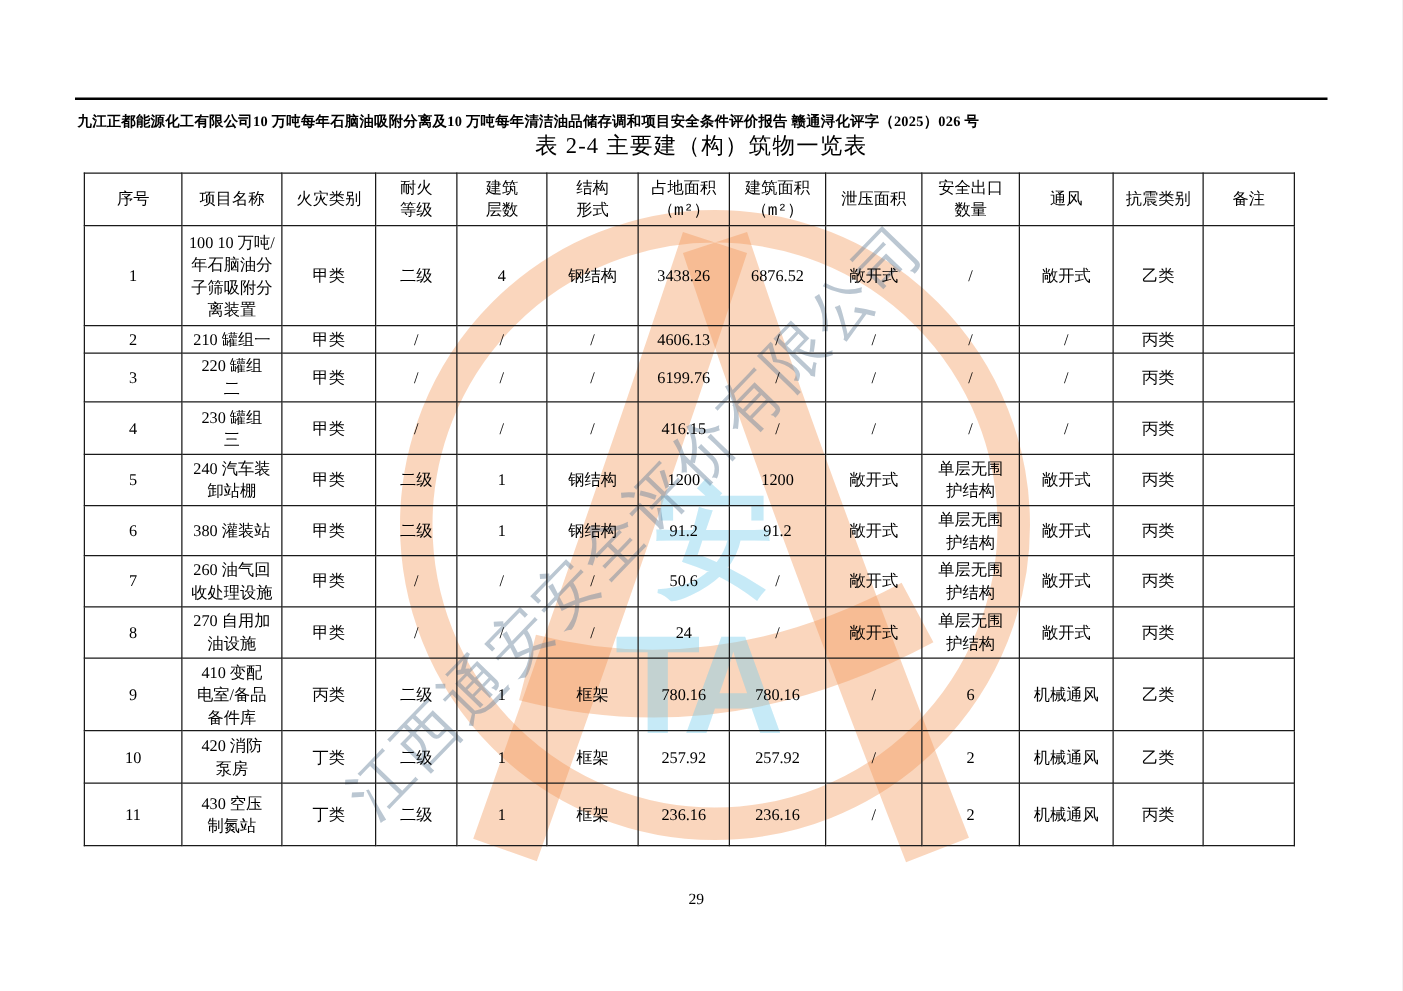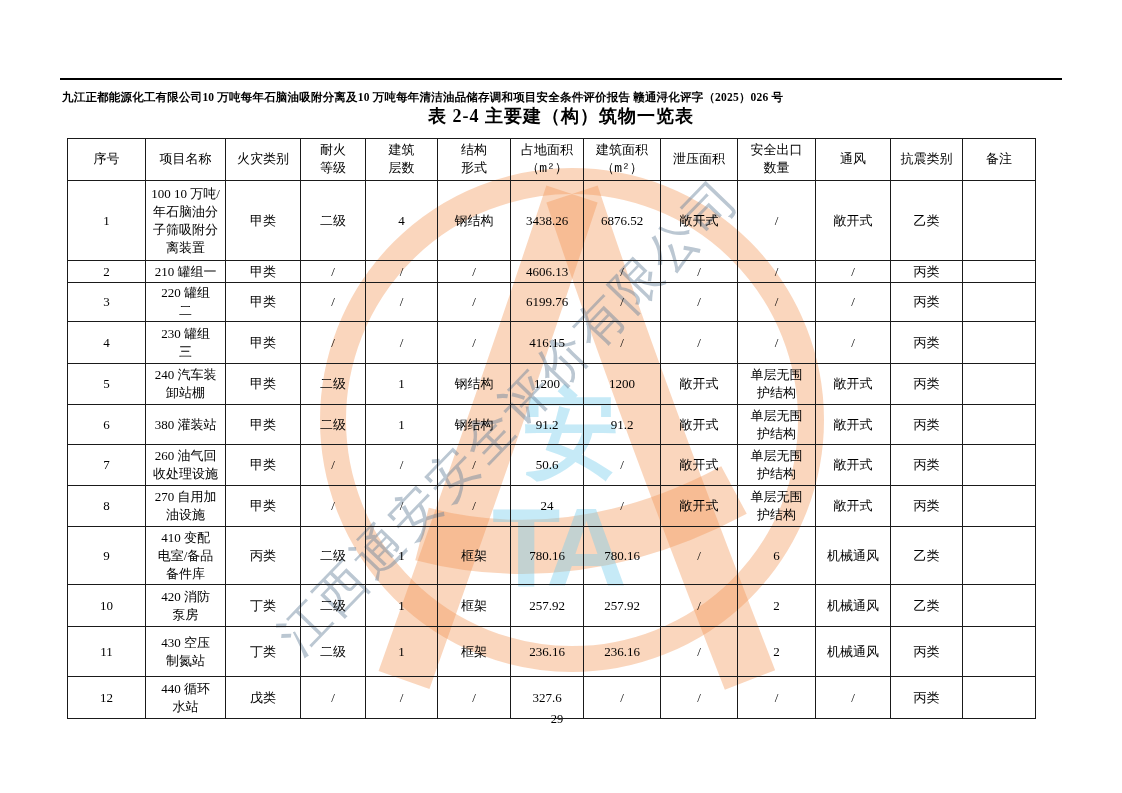--- a/index.html
+++ b/index.html
@@ -33,21 +33,21 @@
     height: 2px;
     background: #000;
   }
   .table-title {
     position: absolute;
     left: 0;
     top: 104px;
     width: 1122px;
     text-align: center;
     font-size: 18px;
-    font-weight: bold;
+    font-weight: normal;
     letter-spacing: 1px;
   }
   table.main-table {
     position: absolute;
     left: 67px;
     top: 138px;
     width: 968px;
     border-collapse: collapse;
     table-layout: fixed;
     background: transparent;
@@ -354,34 +354,18 @@
           <td>1</td>
           <td>框架</td>
           <td>236.16</td>
           <td>236.16</td>
           <td>/</td>
           <td>2</td>
           <td>机械通风</td>
           <td>丙类</td>
           <td></td>
         </tr>
-        <tr style="height: 42px;">
-          <td>12</td>
-          <td>440 循环
-水站</td>
-          <td>戊类</td>
-          <td>/</td>
-          <td>/</td>
-          <td>/</td>
-          <td>327.6</td>
-          <td>/</td>
-          <td>/</td>
-          <td>/</td>
-          <td>/</td>
-          <td>丙类</td>
-          <td></td>
-        </tr>
       </tbody>
   </table>
 
   <div class="page-number">29</div>
 
 </div>
 
 </body></html>

